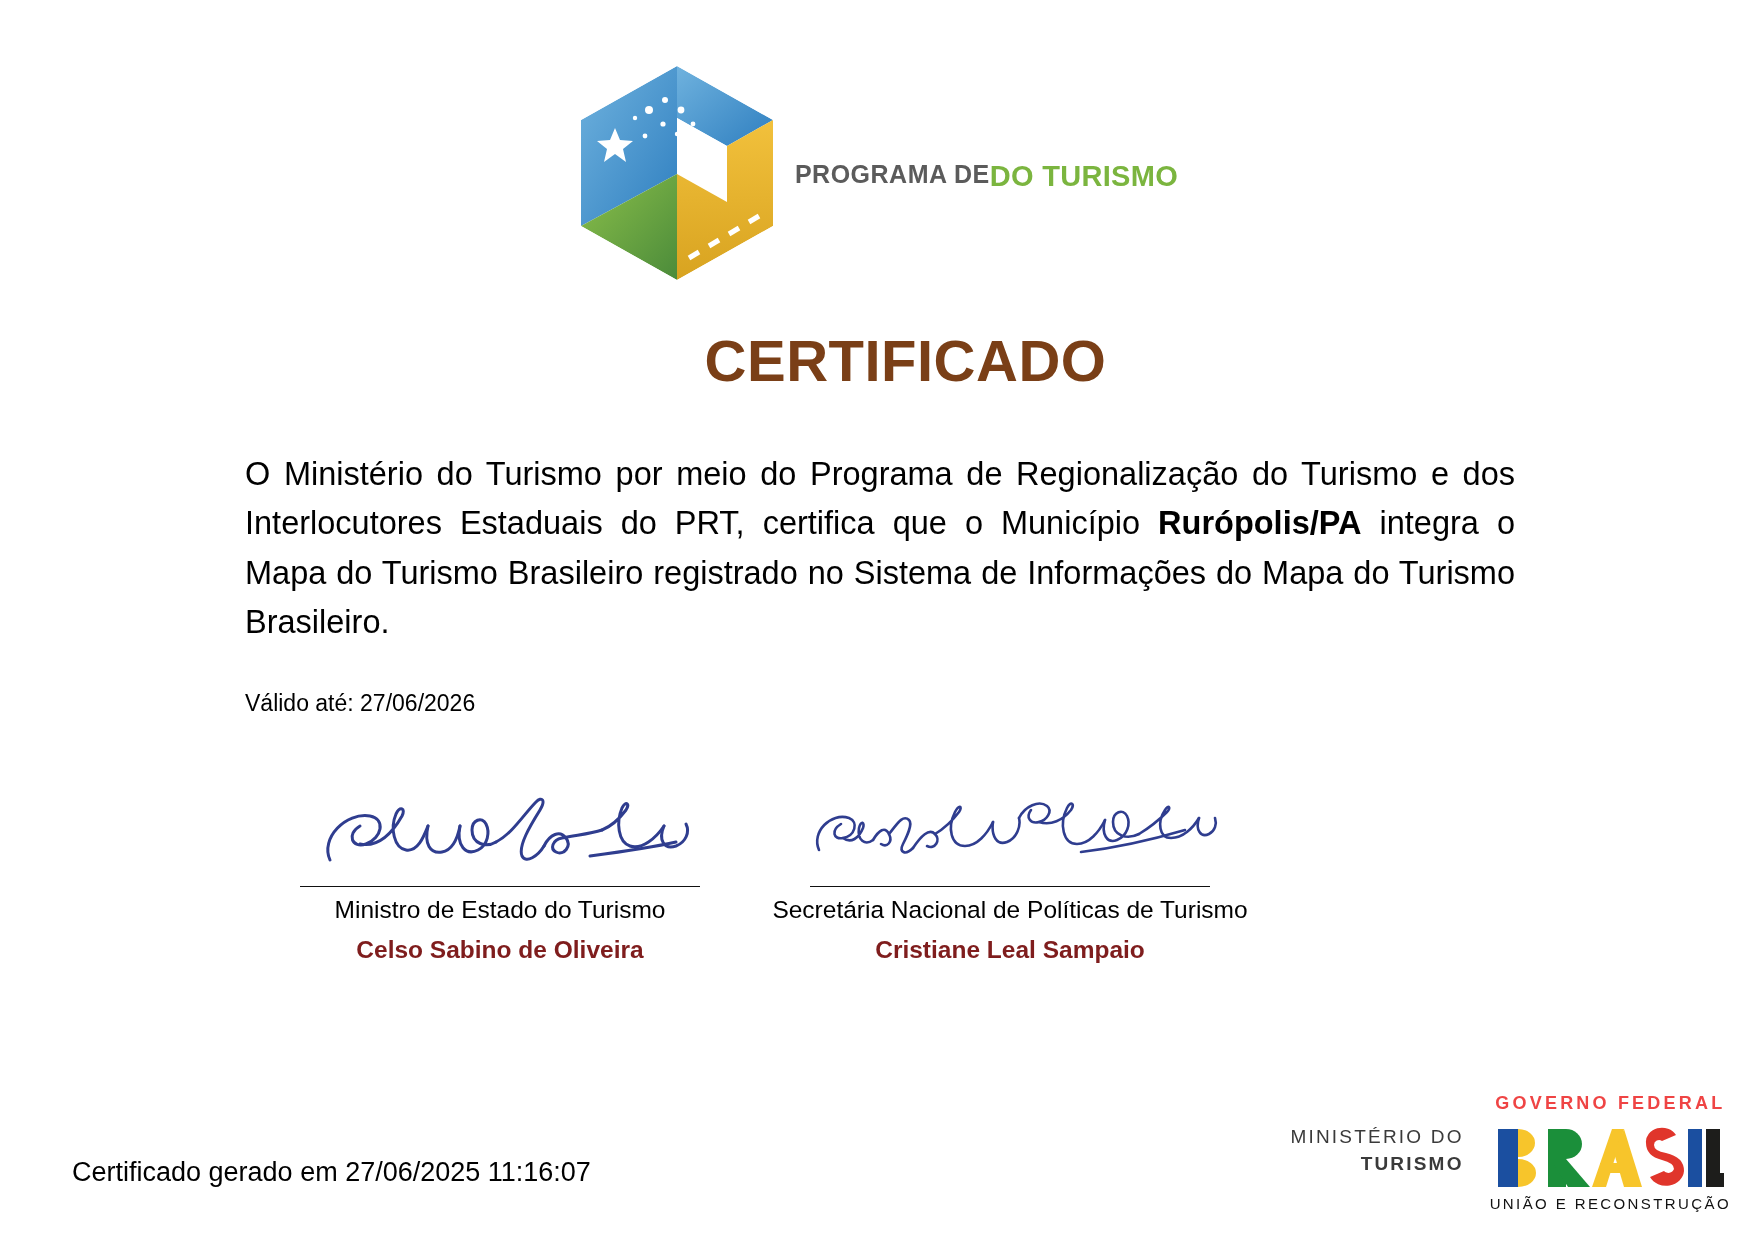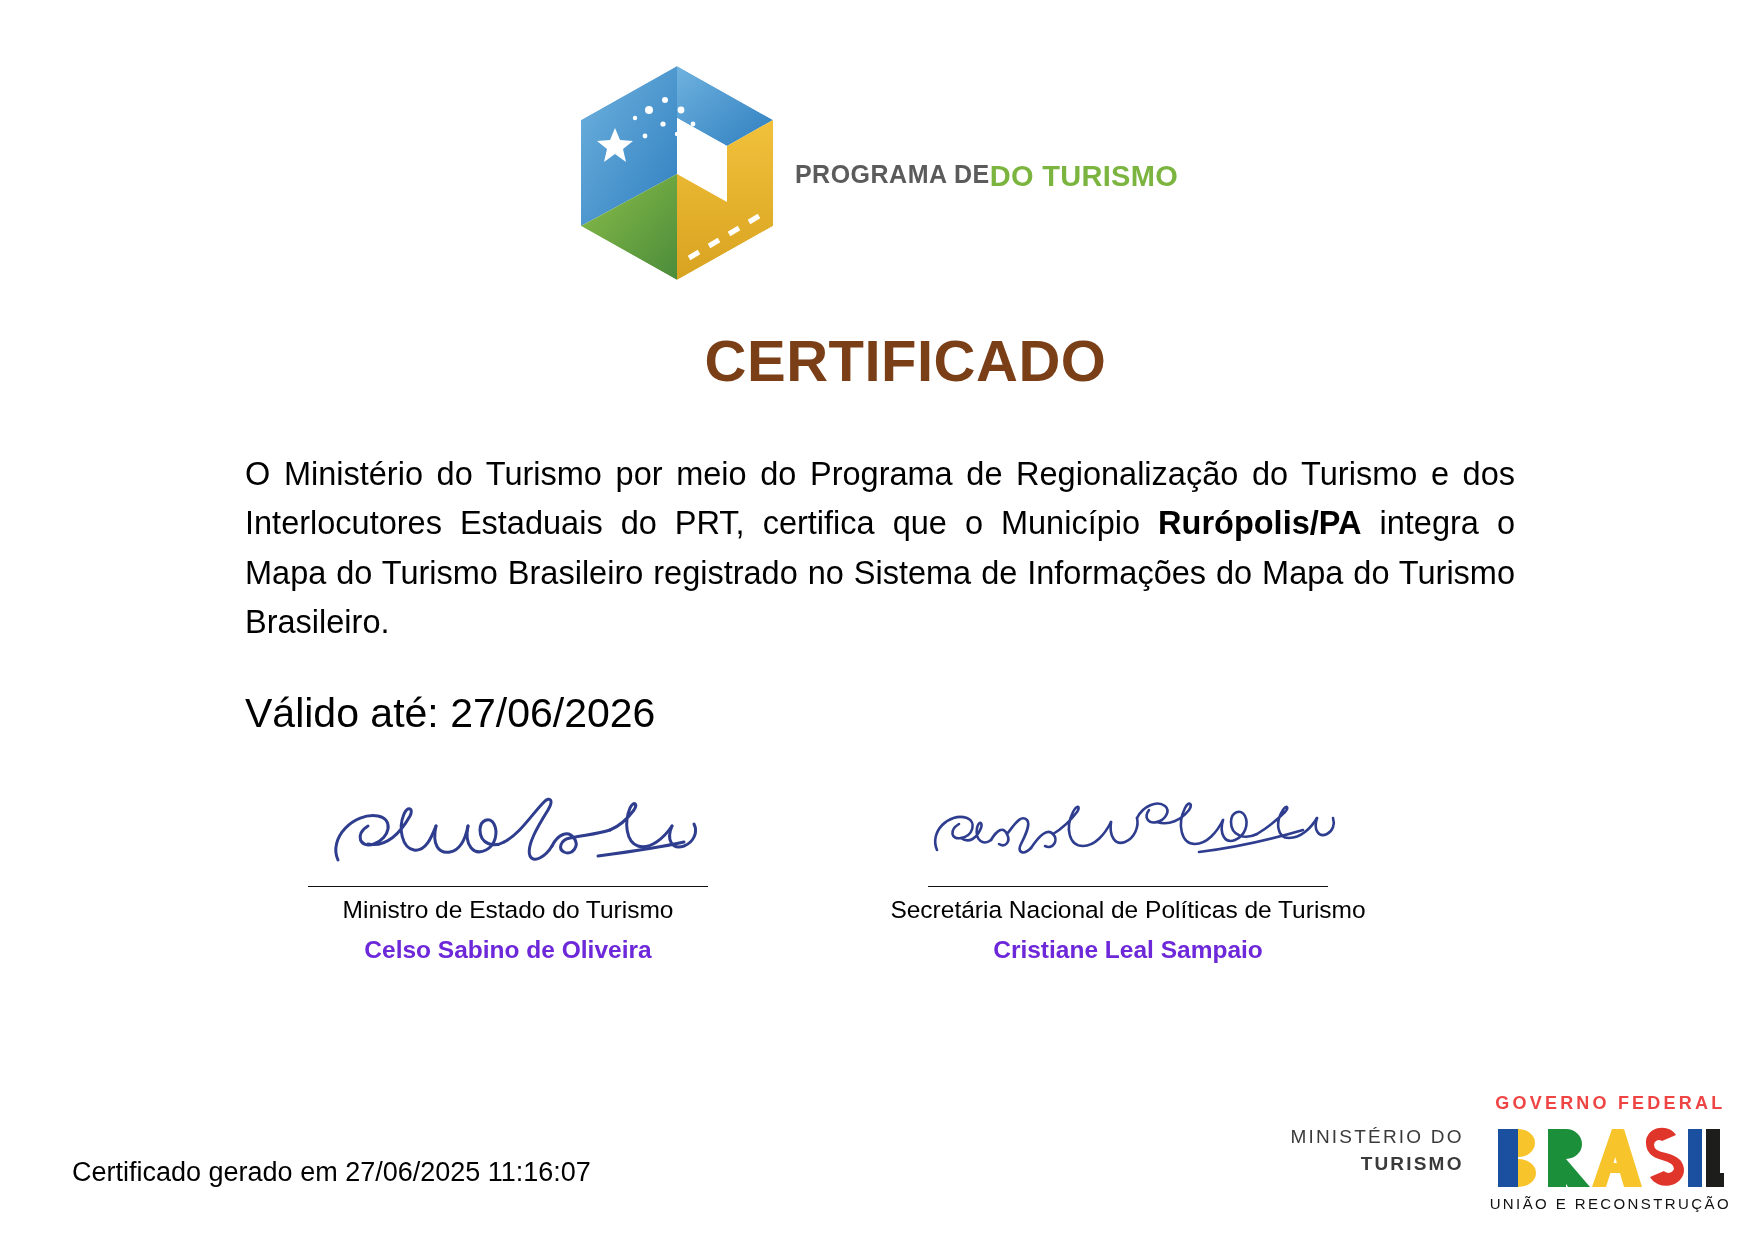--- a/index.html
+++ b/index.html
@@ -88,32 +88,31 @@
     line-height: 1.52;
     text-align: justify;
     color: #000;
   }
   .cert-body b { font-weight: bold; }
 
   .cert-valid {
     position: absolute;
     top: 690px;
     left: 245px;
-    font-size: 41px;
+    font-size: 23px;
     color: #000;
   }
 
   
   .sig-area {
     position: absolute;
     top: 790px;
-    left: 253px;
+    left: 245px;
     width: 1270px;
     display: flex;
-    gap: 110px;
   }
   .sig-col {
     width: 510px;
     text-align: center;
     position: relative;
   }
   .sig-img {
     height: 96px;
     position: relative;
   }
@@ -124,21 +123,21 @@
     margin: 0 auto 6px auto;
   }
   .sig-role {
     font-size: 24.5px;
     color: #000;
     line-height: 1.4;
   }
   .sig-name {
     font-size: 24.5px;
     font-weight: bold;
-    color: #6d28d9;
+    color: #7f1d1d;
     margin-top: 9px;
   }
 
   
   .footer-generated {
     position: absolute;
     left: 72px;
     bottom: 52px;
     font-size: 27px;
     color: #000;

